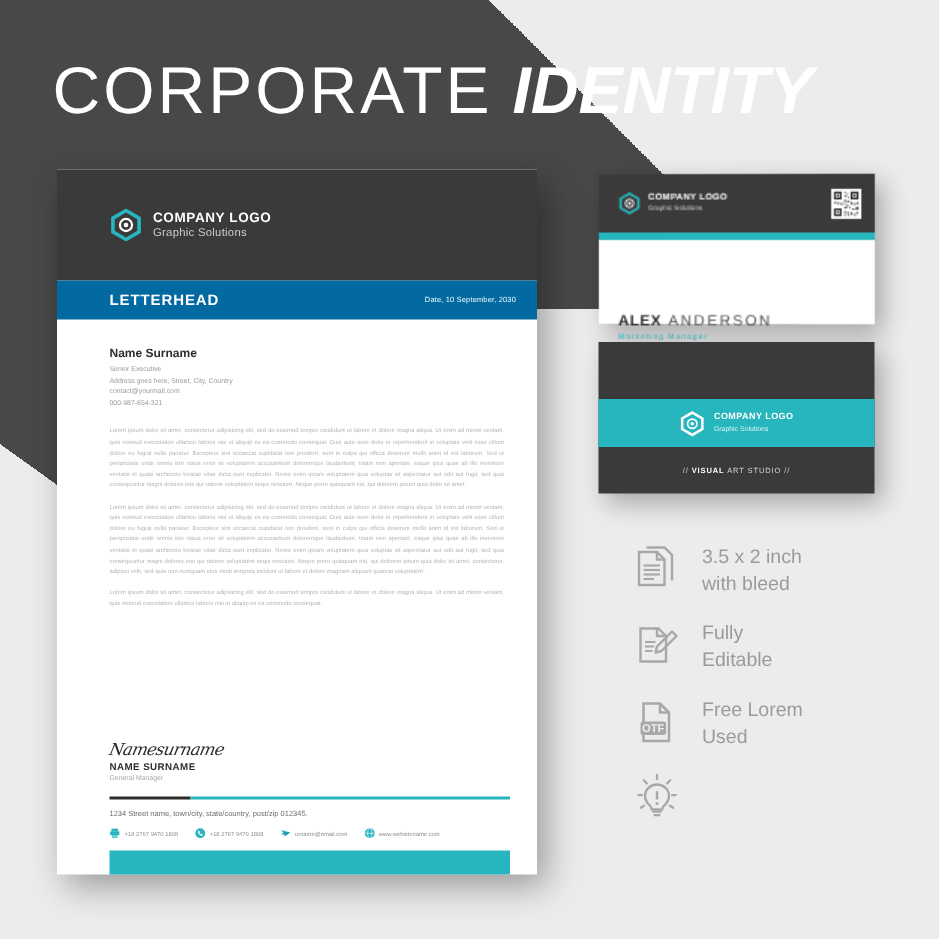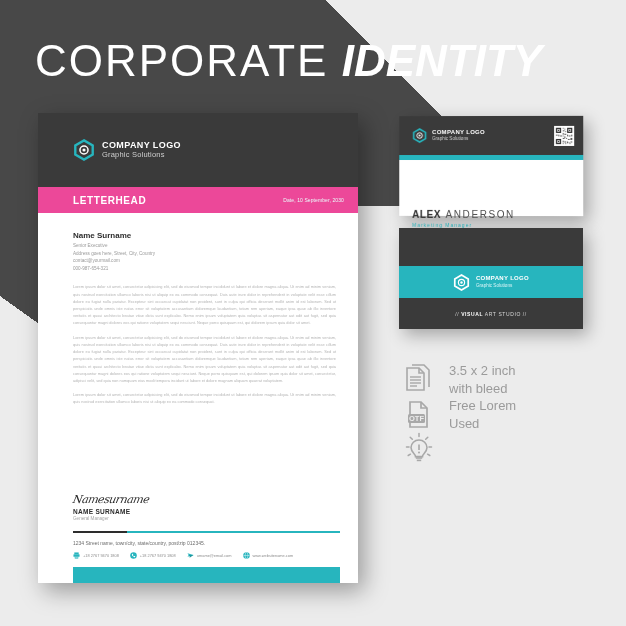--- a/index.html
+++ b/index.html
@@ -50,21 +50,21 @@
   }
   .logo-row { display:flex; align-items:center; gap:7px; }
   .logo-hex { width:22px; height:22px; flex:0 0 22px; }
   .logo-text .l1 {
     font-size:9px; font-weight:bold; color:#fff; letter-spacing:0.4px; line-height:1.15;
   }
   .logo-text .l2 {
     font-size:7.5px; color:#cfcfcf; letter-spacing:0.2px; line-height:1.25;
   }
   .lh-bar {
-    height:26px; background:#ec4899;
+    height:26px; background:#0369a1;
     display:flex; align-items:center; justify-content:space-between;
     padding:0 14px 0 35px;
   }
   .lh-bar .tag { font-size:10px; font-weight:bold; color:#fff; letter-spacing:0.6px; }
   .lh-bar .date { font-size:5px; color:#eafbfc; letter-spacing:0.1px; }
 
   .lh-body { flex:1; padding:18px 22px 0 35px; position:relative; }
   .recip .r-name { font-size:8px; font-weight:bold; color:#2d2d2d; margin-bottom:2px; }
   .recip .r-line { font-size:4.6px; color:#9a9a9a; line-height:1.65; }
 
@@ -130,22 +130,22 @@
   }
   .cb-band .hex { width:17px; height:17px; flex:0 0 17px; }
   .cb-band .t1 { font-size:6px; font-weight:bold; color:#fff; letter-spacing:0.3px; line-height:1.2; }
   .cb-band .t2 { font-size:4.6px; color:#d9f4f6; line-height:1.3; }
   .cb-foot { flex:1; display:flex; align-items:center; justify-content:center; }
   .cb-foot .tg { font-size:5px; color:#d8d8d8; letter-spacing:0.6px; }
   .cb-foot .tg b { color:#fff; font-weight:bold; }
 
   
   .features {
-    position:absolute; left:405px; top:362px; z-index:5;
-    display:flex; flex-direction:column; 
+    position:absolute; left:424px; top:362px; z-index:5;
+    display:flex; flex-direction:column; gap:16px;
   }
   .feat { display:flex; align-items:center; gap:14px; }
   .feat .ficon { width:30px; height:32px; flex:0 0 30px; }
   .feat .ftxt { font-size:13px; line-height:1.35; color:#9b9b9b; font-weight:300; }
 </style>
 </head>
 <body>
 
 <div class="wedge-br"></div>
 <div class="wedge-tr"></div>
@@ -374,20 +374,36 @@
           <line x1="5" y1="22" x2="12" y2="22"></line>
       </g>
     </svg>
     <div class="ftxt">
       <div>3.5 x 2 inch</div>
       <div>with bleed</div>
     </div>
   </div>
 
 
+  <div class="feat">
+    <svg class="ficon" viewBox="0 0 30 32">
+      <path d="M3 4h12l5 5v17H3z" fill="none" stroke="#a8a8a8" stroke-width="1.6"></path>
+      <path d="M14 4v5h5" fill="none" stroke="#a8a8a8" stroke-width="1.6"></path>
+      <g stroke="#a8a8a8" stroke-width="1.4">
+        <line x1="6" y1="13" x2="13" y2="13"></line>
+          <line x1="6" y1="16" x2="12" y2="16"></line>
+        <line x1="6" y1="19" x2="11" y2="19"></line>
+      </g>
+      <path d="M24 6l3 3-10 10-4 1 1-4z" fill="none" stroke="#a8a8a8" stroke-width="1.6" stroke-linejoin="round"></path>
+    </svg>
+    <div class="ftxt">
+      <div>Fully</div>
+      <div>Editable</div>
+    </div>
+  </div>
 
   <div class="feat">
     <svg class="ficon" viewBox="0 0 30 32">
       <path d="M5 3h11l6 6v19H5z" fill="none" stroke="#a8a8a8" stroke-width="1.7"></path>
       <path d="M16 3v6h6" fill="none" stroke="#a8a8a8" stroke-width="1.7"></path>
       <rect x="3" y="15" width="17" height="9" rx="1.5" fill="#a8a8a8"></rect>
       <text x="11.5" y="22" font-family="'Liberation Sans',sans-serif" font-size="7.5" font-weight="bold" fill="#ececec" text-anchor="middle">OTF</text>
     </svg>
     <div class="ftxt">
       <div>Free Lorem</div>

